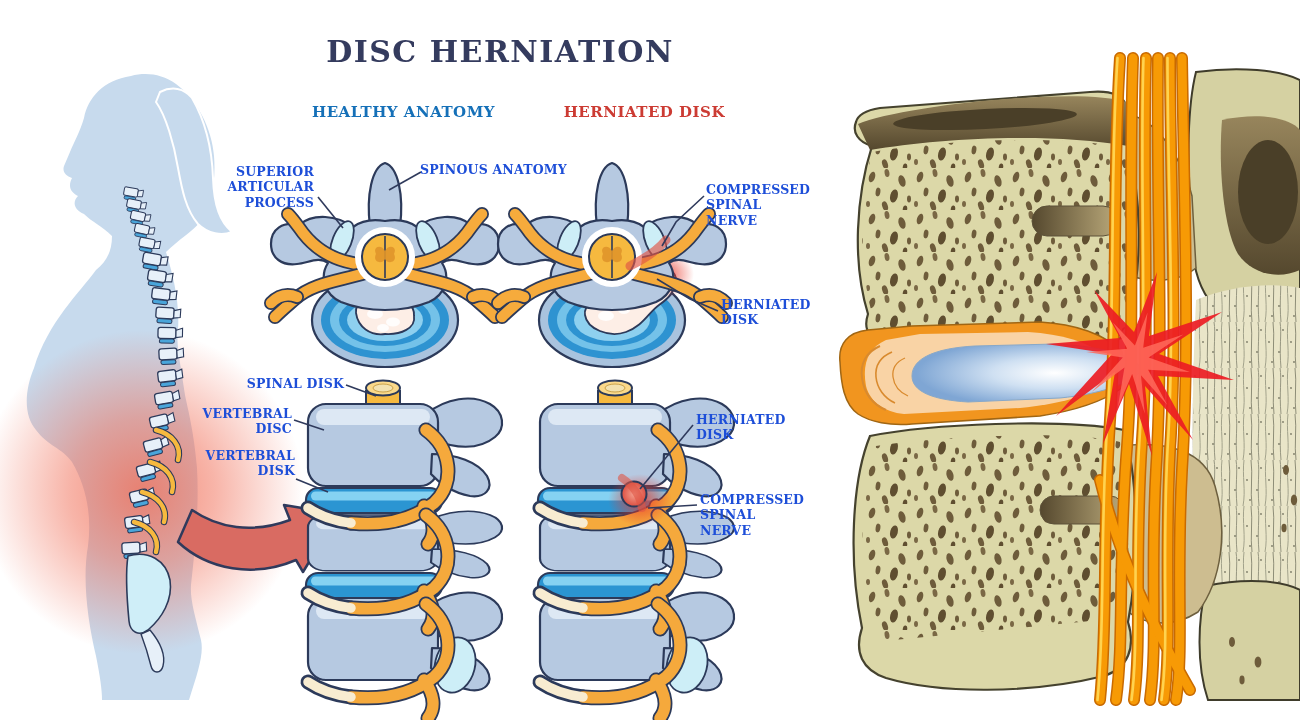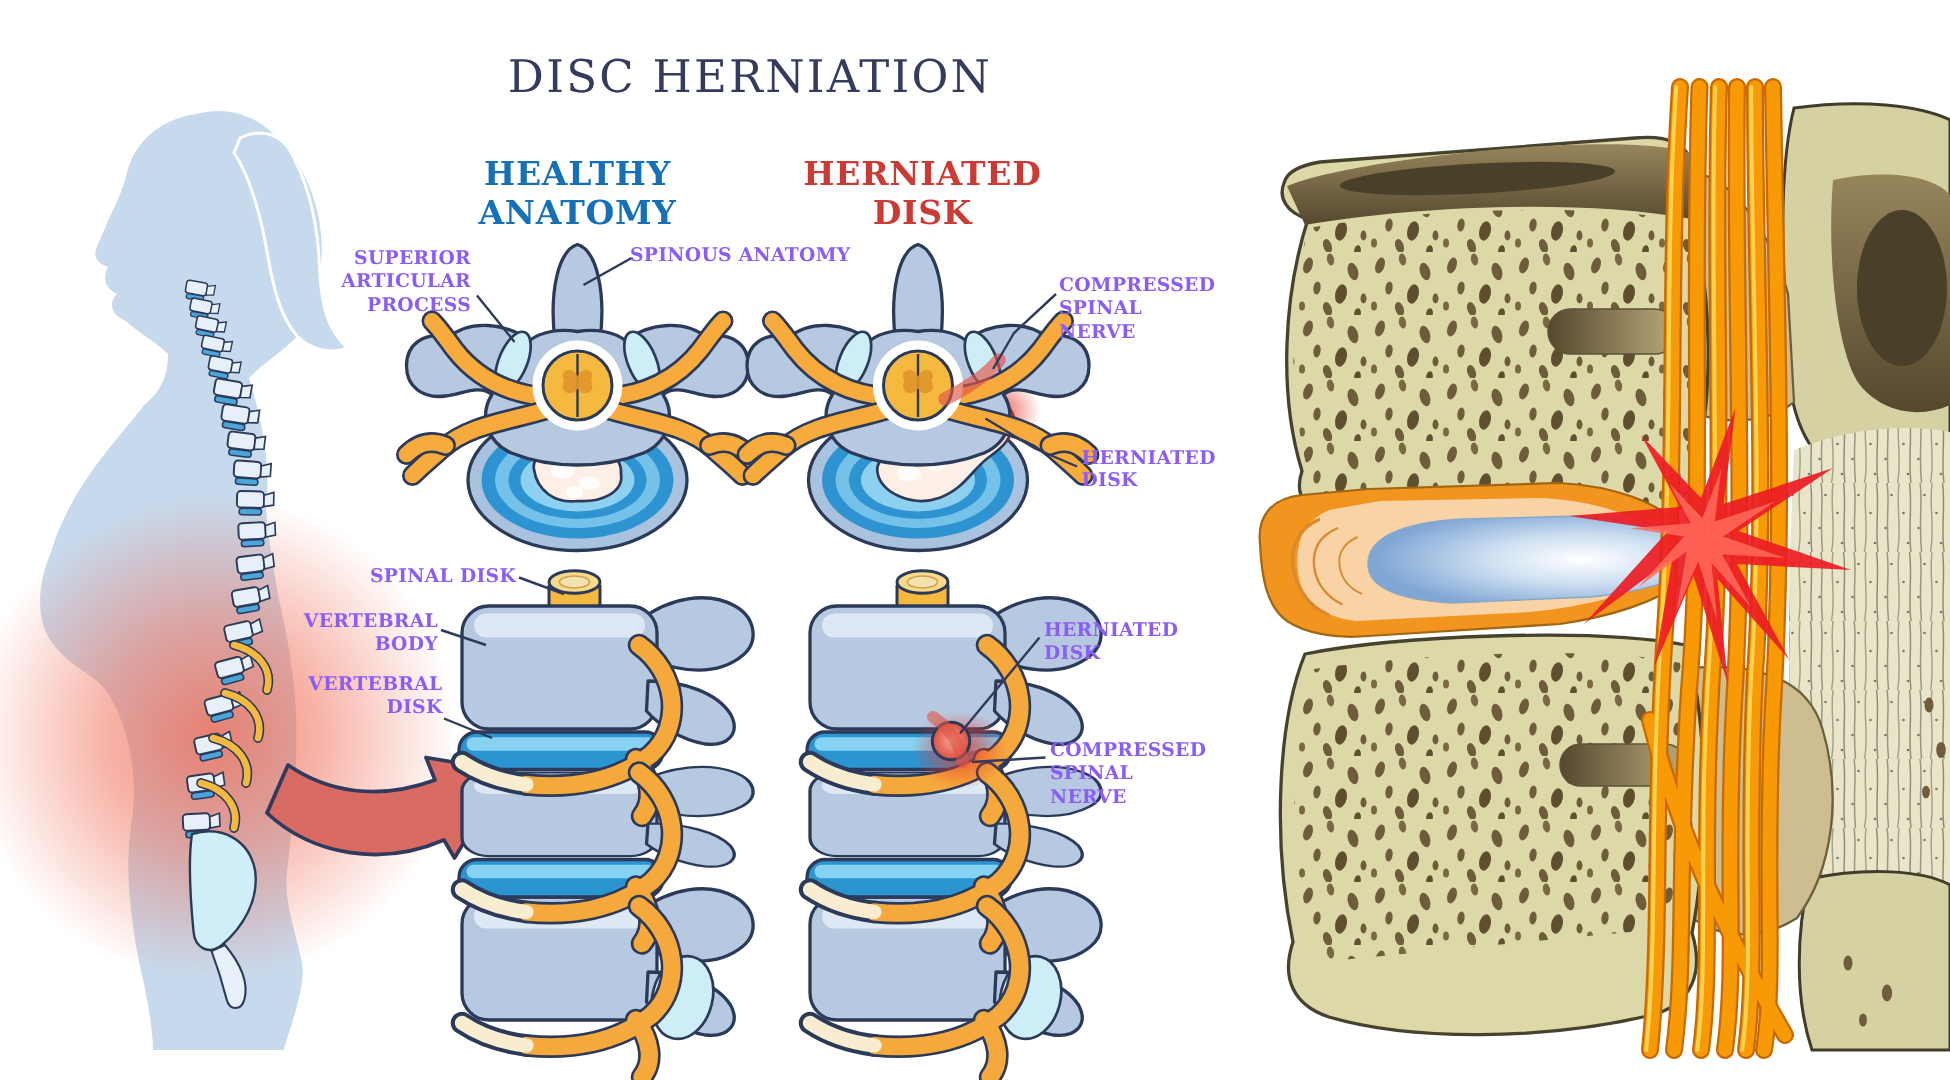--- a/index.html
+++ b/index.html
@@ -1,26 +1,26 @@
 <!DOCTYPE html>
 <html><head>
 <meta charset="utf-8">
 <style>
   html,body{margin:0;padding:0;background:#fff;}
   .stage{position:relative;width:1300px;height:720px;background:#ffffff;overflow:hidden;
          font-family:"DejaVu Serif","Liberation Serif",serif;}
   .stage svg{position:absolute;left:0;top:0;}
   .title{position:absolute;left:300px;top:34px;width:400px;text-align:center;
-         font-size:30px;font-weight:normal;color:#343b5e;letter-spacing:1.5px;}
-  .colhdr{position:absolute;top:103px;width:220px;text-align:center;font-size:22px;
+         font-size:30px;font-weight:bold;color:#343b5e;letter-spacing:1.5px;}
+  .colhdr{position:absolute;top:103px;width:220px;text-align:right;font-size:15px;
           font-weight:bold;letter-spacing:.5px;}
   .healthy-hdr{left:275px;color:#1570b8;}
   .herniated-hdr{left:505px;color:#cc3b33;}
   .lbl{position:absolute;font-weight:bold;font-size:12.5px;line-height:1.22;
-       color:#8b5cf6;letter-spacing:.2px;}
+       color:#1d4ed8;letter-spacing:.2px;}
   .r{text-align:right;}
   
   .bone{fill:#b6c9e1;stroke:#2c3a5a;stroke-width:2.2;stroke-linejoin:round;}
   .cyan{fill:#cdeef7;stroke:#2c3a5a;stroke-width:1.8;}
   .nuc{fill:#fdeee6;stroke:#2c3a5a;stroke-width:1.8;}
   .nU{fill:none;stroke:#2c3a5a;stroke-width:14;stroke-linecap:round;}
   .nY{fill:none;stroke:#f6ab3c;stroke-width:10.5;stroke-linecap:round;}
   .nU2{fill:none;stroke:#2c3a5a;stroke-width:15;stroke-linecap:round;}
   .nY2{fill:none;stroke:#f5a93c;stroke-width:11.5;stroke-linecap:round;}
   .ldr{fill:none;stroke:#2f3a5c;stroke-width:1.6;}
@@ -333,18 +333,18 @@
 
 <div class="title">DISC HERNIATION</div>
 <div class="colhdr healthy-hdr">HEALTHY ANATOMY</div>
 <div class="colhdr herniated-hdr">HERNIATED DISK</div>
 
 <div class="lbl r" style="left:196px;top:164px;width:118px;">SUPERIOR ARTICULAR PROCESS</div>
 <div class="lbl" style="left:420px;top:162px;width:145px;white-space:nowrap;">SPINOUS ANATOMY</div>
 <div class="lbl" style="left:706px;top:182px;width:104px;">COMPRESSED SPINAL NERVE</div>
 <div class="lbl" style="left:721px;top:297px;width:82px;">HERNIATED DISK</div>
 <div class="lbl r" style="left:238px;top:376px;width:106px;">SPINAL DISK</div>
-<div class="lbl r" style="left:200px;top:406px;width:92px;">VERTEBRAL BODY</div>
+<div class="lbl r" style="left:200px;top:406px;width:92px;">VERTEBRAL DISC</div>
 <div class="lbl r" style="left:203px;top:448px;width:92px;">VERTEBRAL DISK</div>
 <div class="lbl" style="left:696px;top:412px;width:85px;">HERNIATED DISK</div>
 <div class="lbl" style="left:700px;top:492px;width:106px;">COMPRESSED SPINAL NERVE</div>
 
 </div>
 
 </body></html>

